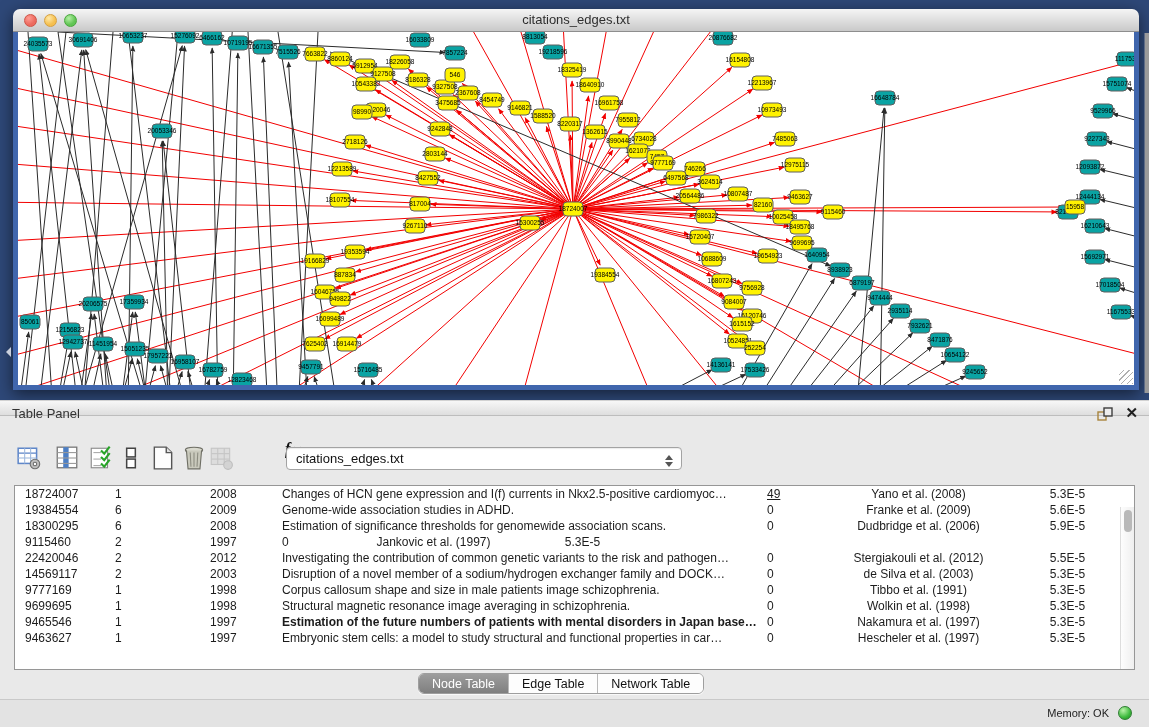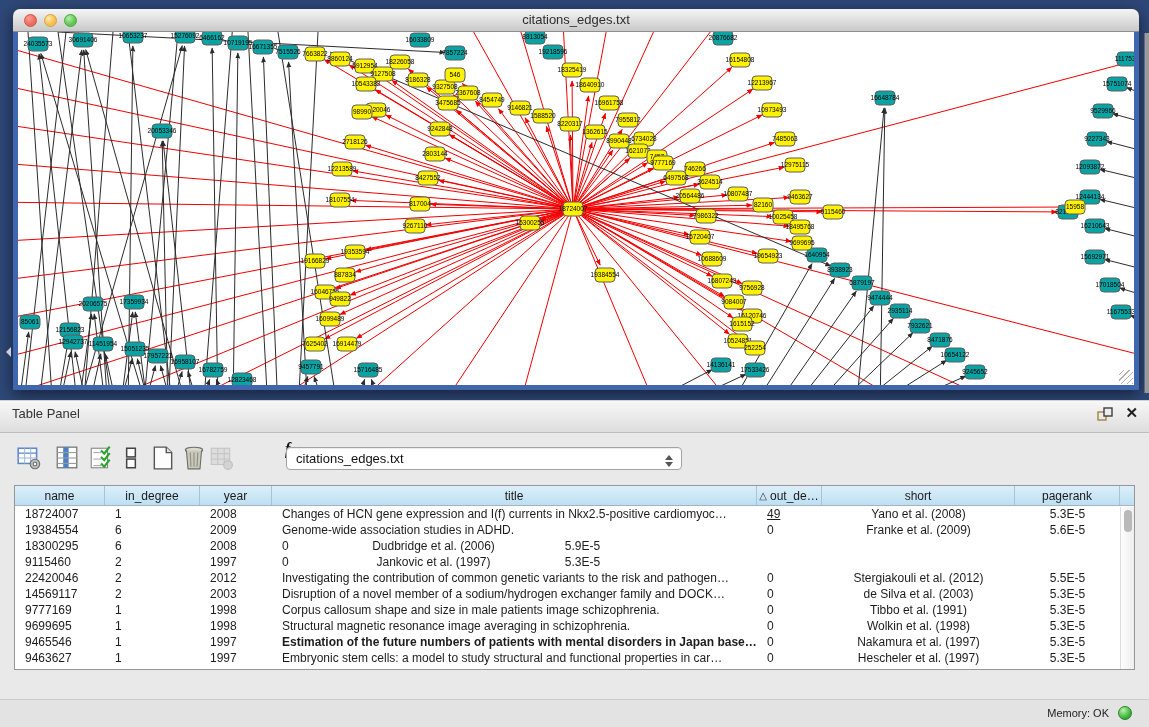--- a/index.html
+++ b/index.html
@@ -22,21 +22,21 @@
   .canvas svg { display:block; }
   .grip { position:absolute; right:1px; bottom:1px; width:14px; height:14px;
           background:repeating-linear-gradient(135deg, transparent 0 3px, #AFAFAF 3px 4px); }
 
   .right-sliver { position:absolute; right:0; top:33px; width:5px; height:360px; background:#9A9A9A; border-left:1px solid #5E6B85; }
   .split-arrow { position:absolute; left:1px; top:347px; width:0; height:0;
                  border:5px solid transparent; border-right-color:#C9CFDC; }
 
   
   .table-panel { position:absolute; left:0; top:400px; width:1149px; height:327px; background:#E9E9E9; }
-  .panel-header { height:33px; background:linear-gradient(#F7F7F7,#DEDEDE);
+  .panel-header { height:16px; background:linear-gradient(#F7F7F7,#DEDEDE);
                   border-top:1px solid #D2D2D2; border-bottom:1px solid #BDBDBD; position:relative;padding-left:6px; }
   .panel-title { position:absolute; left:12px; line-height:26px; font-size:13px; color:#333; }
   .float-btn { position:absolute; right:36px; top:6px; width:16px; height:15px; cursor:default; }
   .close-btn { position:absolute; right:11px; top:3px; font-size:15px; font-weight:bold; color:#1E1E1E; cursor:default; }
 
   .toolbar { position:absolute; left:0; top:40px; width:100%; height:40px; }
   .tool { position:absolute; top:5px; }
   .fx { font-family:"Liberation Serif",serif; font-style:italic; font-weight:bold; font-size:16px; color:#111; top:0;margin-left:36px; }
   .fx small { font-size:11px; }
   .combo { position:absolute; left:286px; top:7px; width:396px; height:23px; background:#FFF;
@@ -606,44 +606,20 @@
     <div class="combo">
       <div class="combo-text">citations_edges.txt</div>
       <div class="combo-arrows">
         <div class="up"></div>
           <div class="dn"></div>
       </div>
     </div>
   </div>
 
   <div class="table-wrap">
-    <div class="thead" id="thead">
-        <div class="th" style="width: 90px;">
-          <span>name</span>
-        </div>
-        <div class="th" style="width: 95px;">
-          <span>in_degree</span>
-        </div>
-        <div class="th" style="width: 72px;">
-          <span>year</span>
-        </div>
-        <div class="th" style="width: 485px;">
-          <span>title</span>
-        </div>
-        <div class="th" style="width: 65px;">
-          <span class="sort-tri">△</span>
-          <span>out_de…</span>
-        </div>
-        <div class="th" style="width: 193px;">
-          <span>short</span>
-        </div>
-        <div class="th" style="width: 105px;">
-          <span>pagerank</span>
-        </div>
-      </div>
     <div class="rows" id="tbody">
         <div class="row">
           <div class="cell left" style="width: 90px;">18724007</div>
           <div class="cell left" style="width: 95px;">1</div>
           <div class="cell left" style="width: 72px;">2008</div>
           <div class="cell left" style="width: 485px;">Changes of HCN gene expression and I(f) currents in Nkx2.5-positive cardiomyoc…</div>
           <div class="cell left" style="width: 65px; text-decoration: underline;">49</div>
           <div class="cell center" style="width: 193px;">Yano et al. (2008)</div>
           <div class="cell center" style="width: 105px;">5.3E-5</div>
         </div>
@@ -653,20 +629,21 @@
           <div class="cell left" style="width: 72px;">2009</div>
           <div class="cell left" style="width: 485px;">Genome-wide association studies in ADHD.</div>
           <div class="cell left" style="width: 65px;">0</div>
           <div class="cell center" style="width: 193px;">Franke et al. (2009)</div>
           <div class="cell center" style="width: 105px;">5.6E-5</div>
         </div>
         <div class="row">
           <div class="cell left" style="width: 90px;">18300295</div>
           <div class="cell left" style="width: 95px;">6</div>
           <div class="cell left" style="width: 72px;">2008</div>
+          <div class="cell left" style="width: 485px;">Estimation of significance thresholds for genomewide association scans.</div>
           <div class="cell left" style="width: 65px;">0</div>
           <div class="cell center" style="width: 193px;">Dudbridge et al. (2006)</div>
           <div class="cell center" style="width: 105px;">5.9E-5</div>
         </div>
         <div class="row">
           <div class="cell left" style="width: 90px;">9115460</div>
           <div class="cell left" style="width: 95px;">2</div>
           <div class="cell left" style="width: 72px;">1997</div>
           <div class="cell left" style="width: 65px;">0</div>
           <div class="cell center" style="width: 193px;">Jankovic et al. (1997)</div>
@@ -725,18 +702,23 @@
           <div class="cell left" style="width: 65px;">0</div>
           <div class="cell center" style="width: 193px;">Hescheler et al. (1997)</div>
           <div class="cell center" style="width: 105px;">5.3E-5</div>
         </div>
       </div>
     <div class="vscroll">
       <div class="vthumb"></div>
     </div>
   </div>
 
+  <div class="tabs" id="tabs">
+      <div class="tab sel">Node Table</div>
+      <div class="tab">Edge Table</div>
+      <div class="tab">Network Table</div>
+    </div>
 
   <div class="status">
     <div class="mem-label">Memory: OK</div>
     <div class="mem-dot"></div>
   </div>
 </div>
 
 </body></html>

